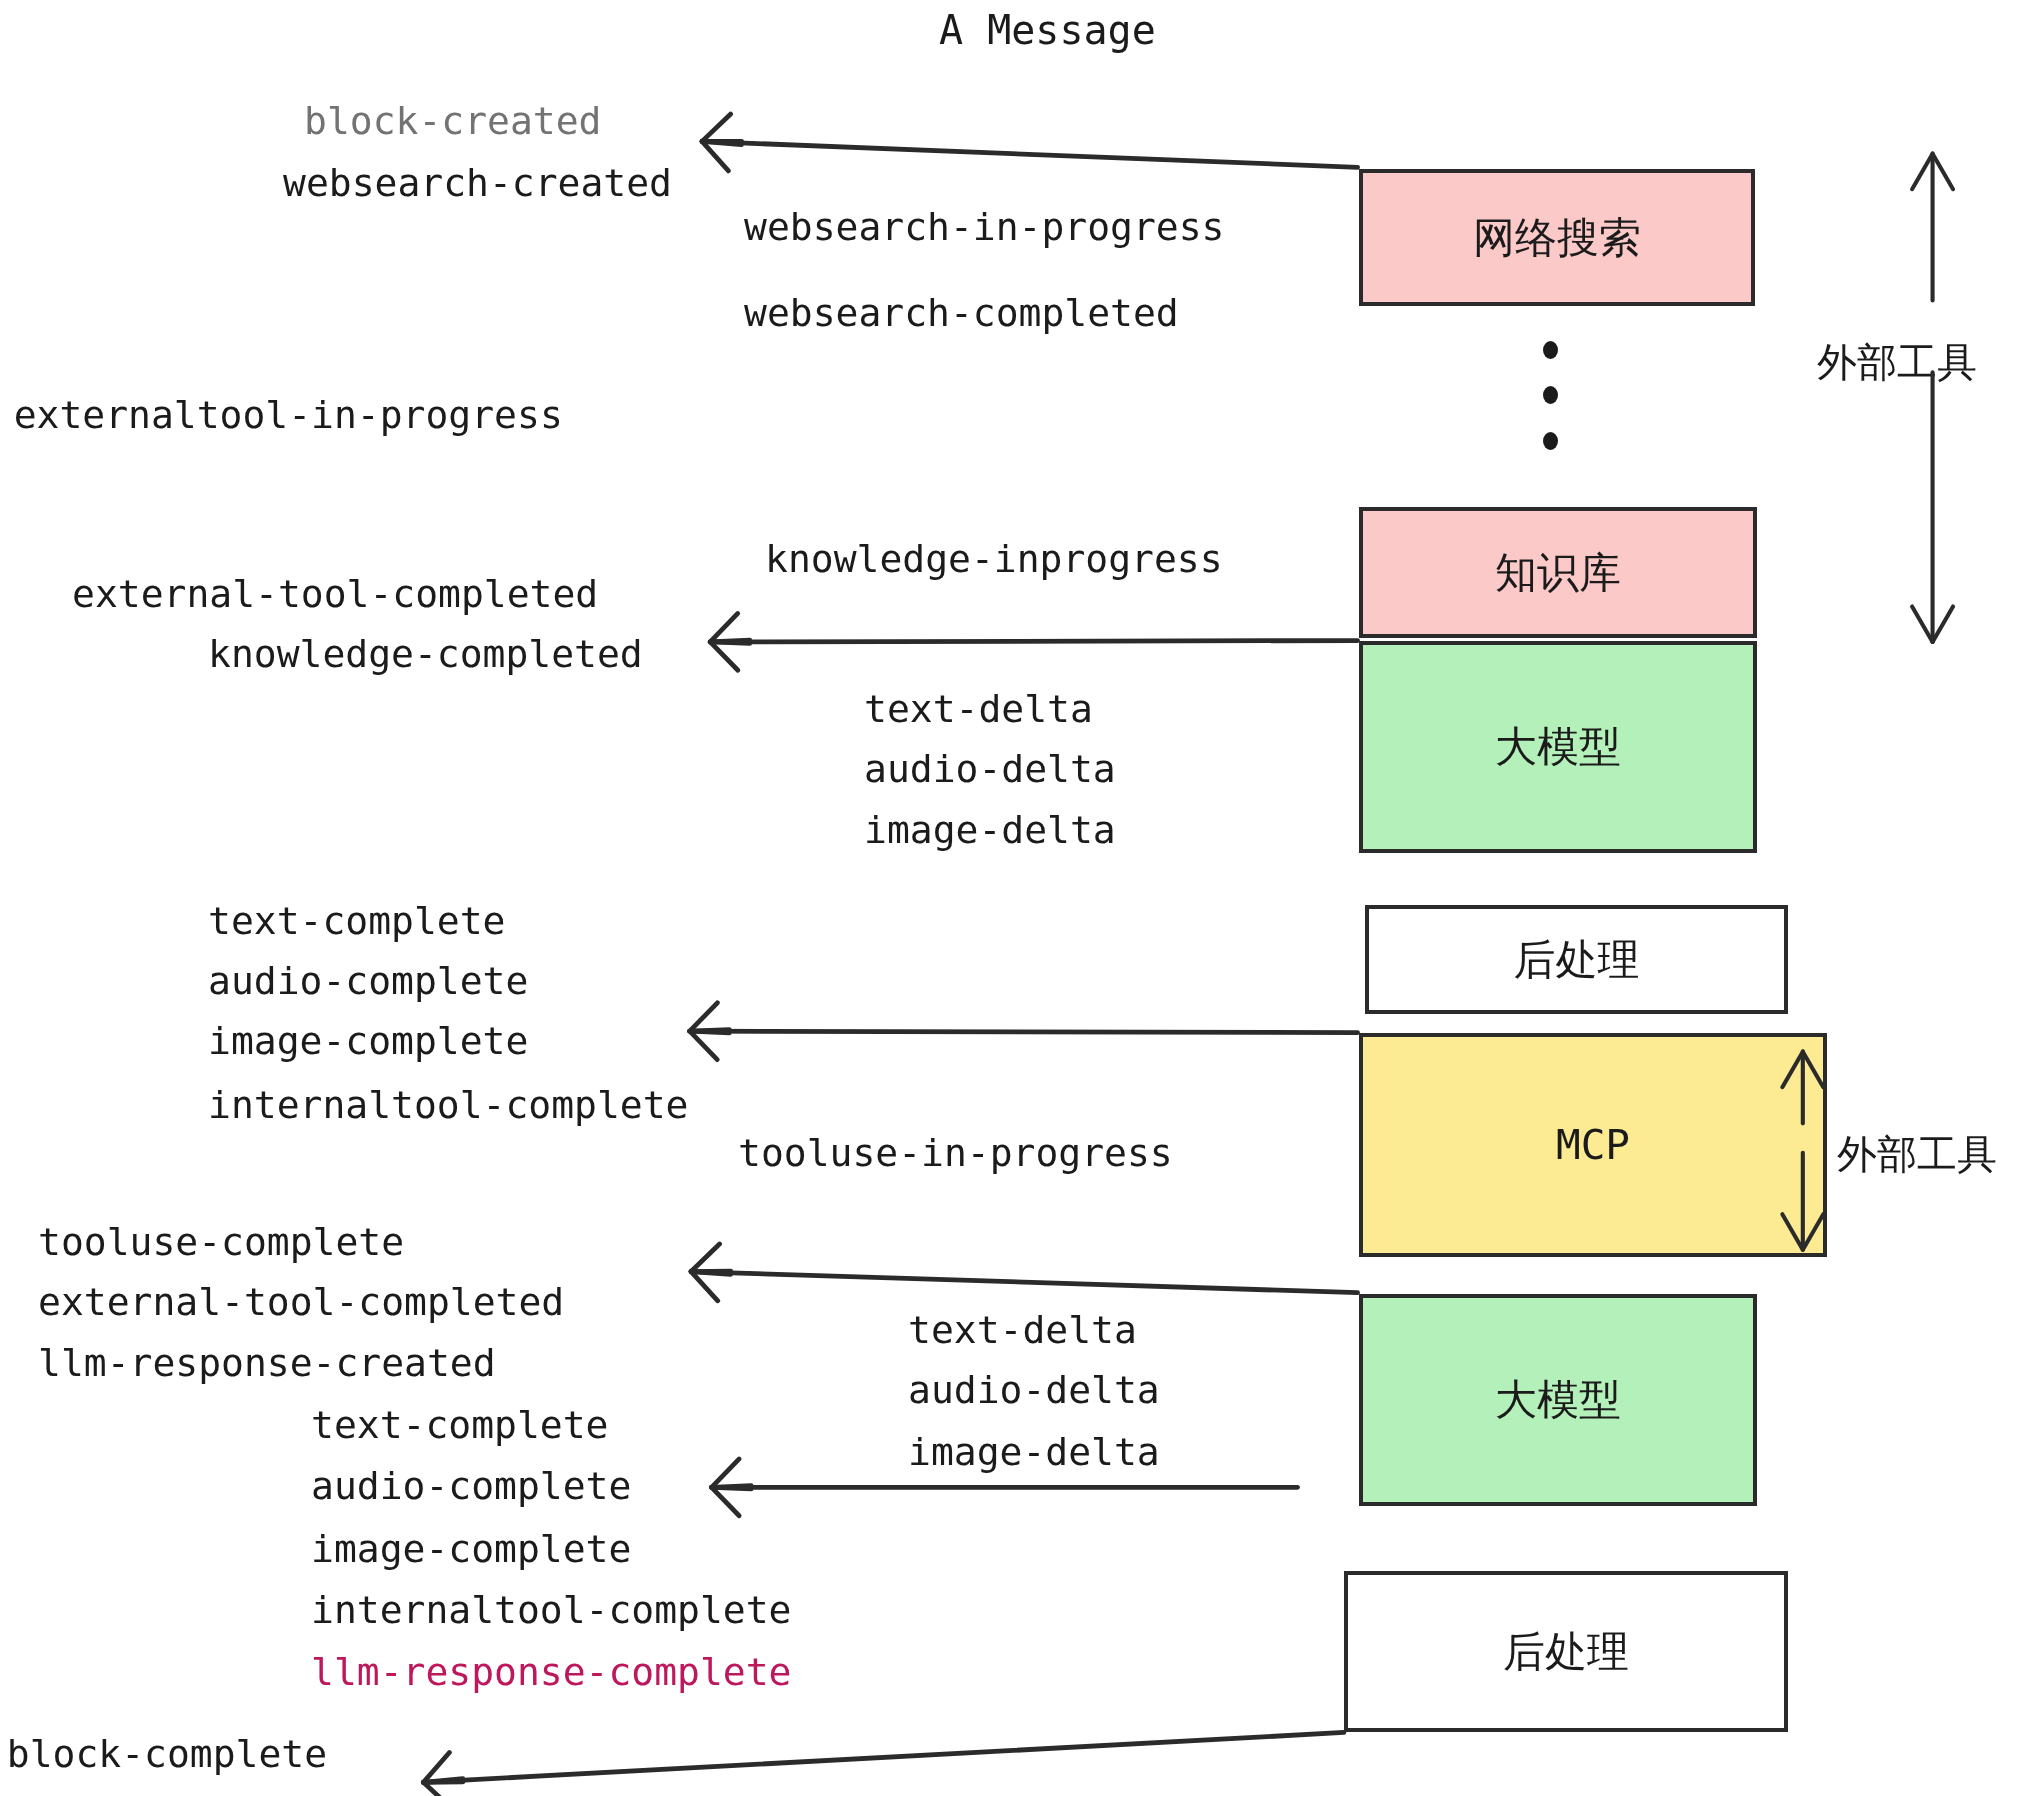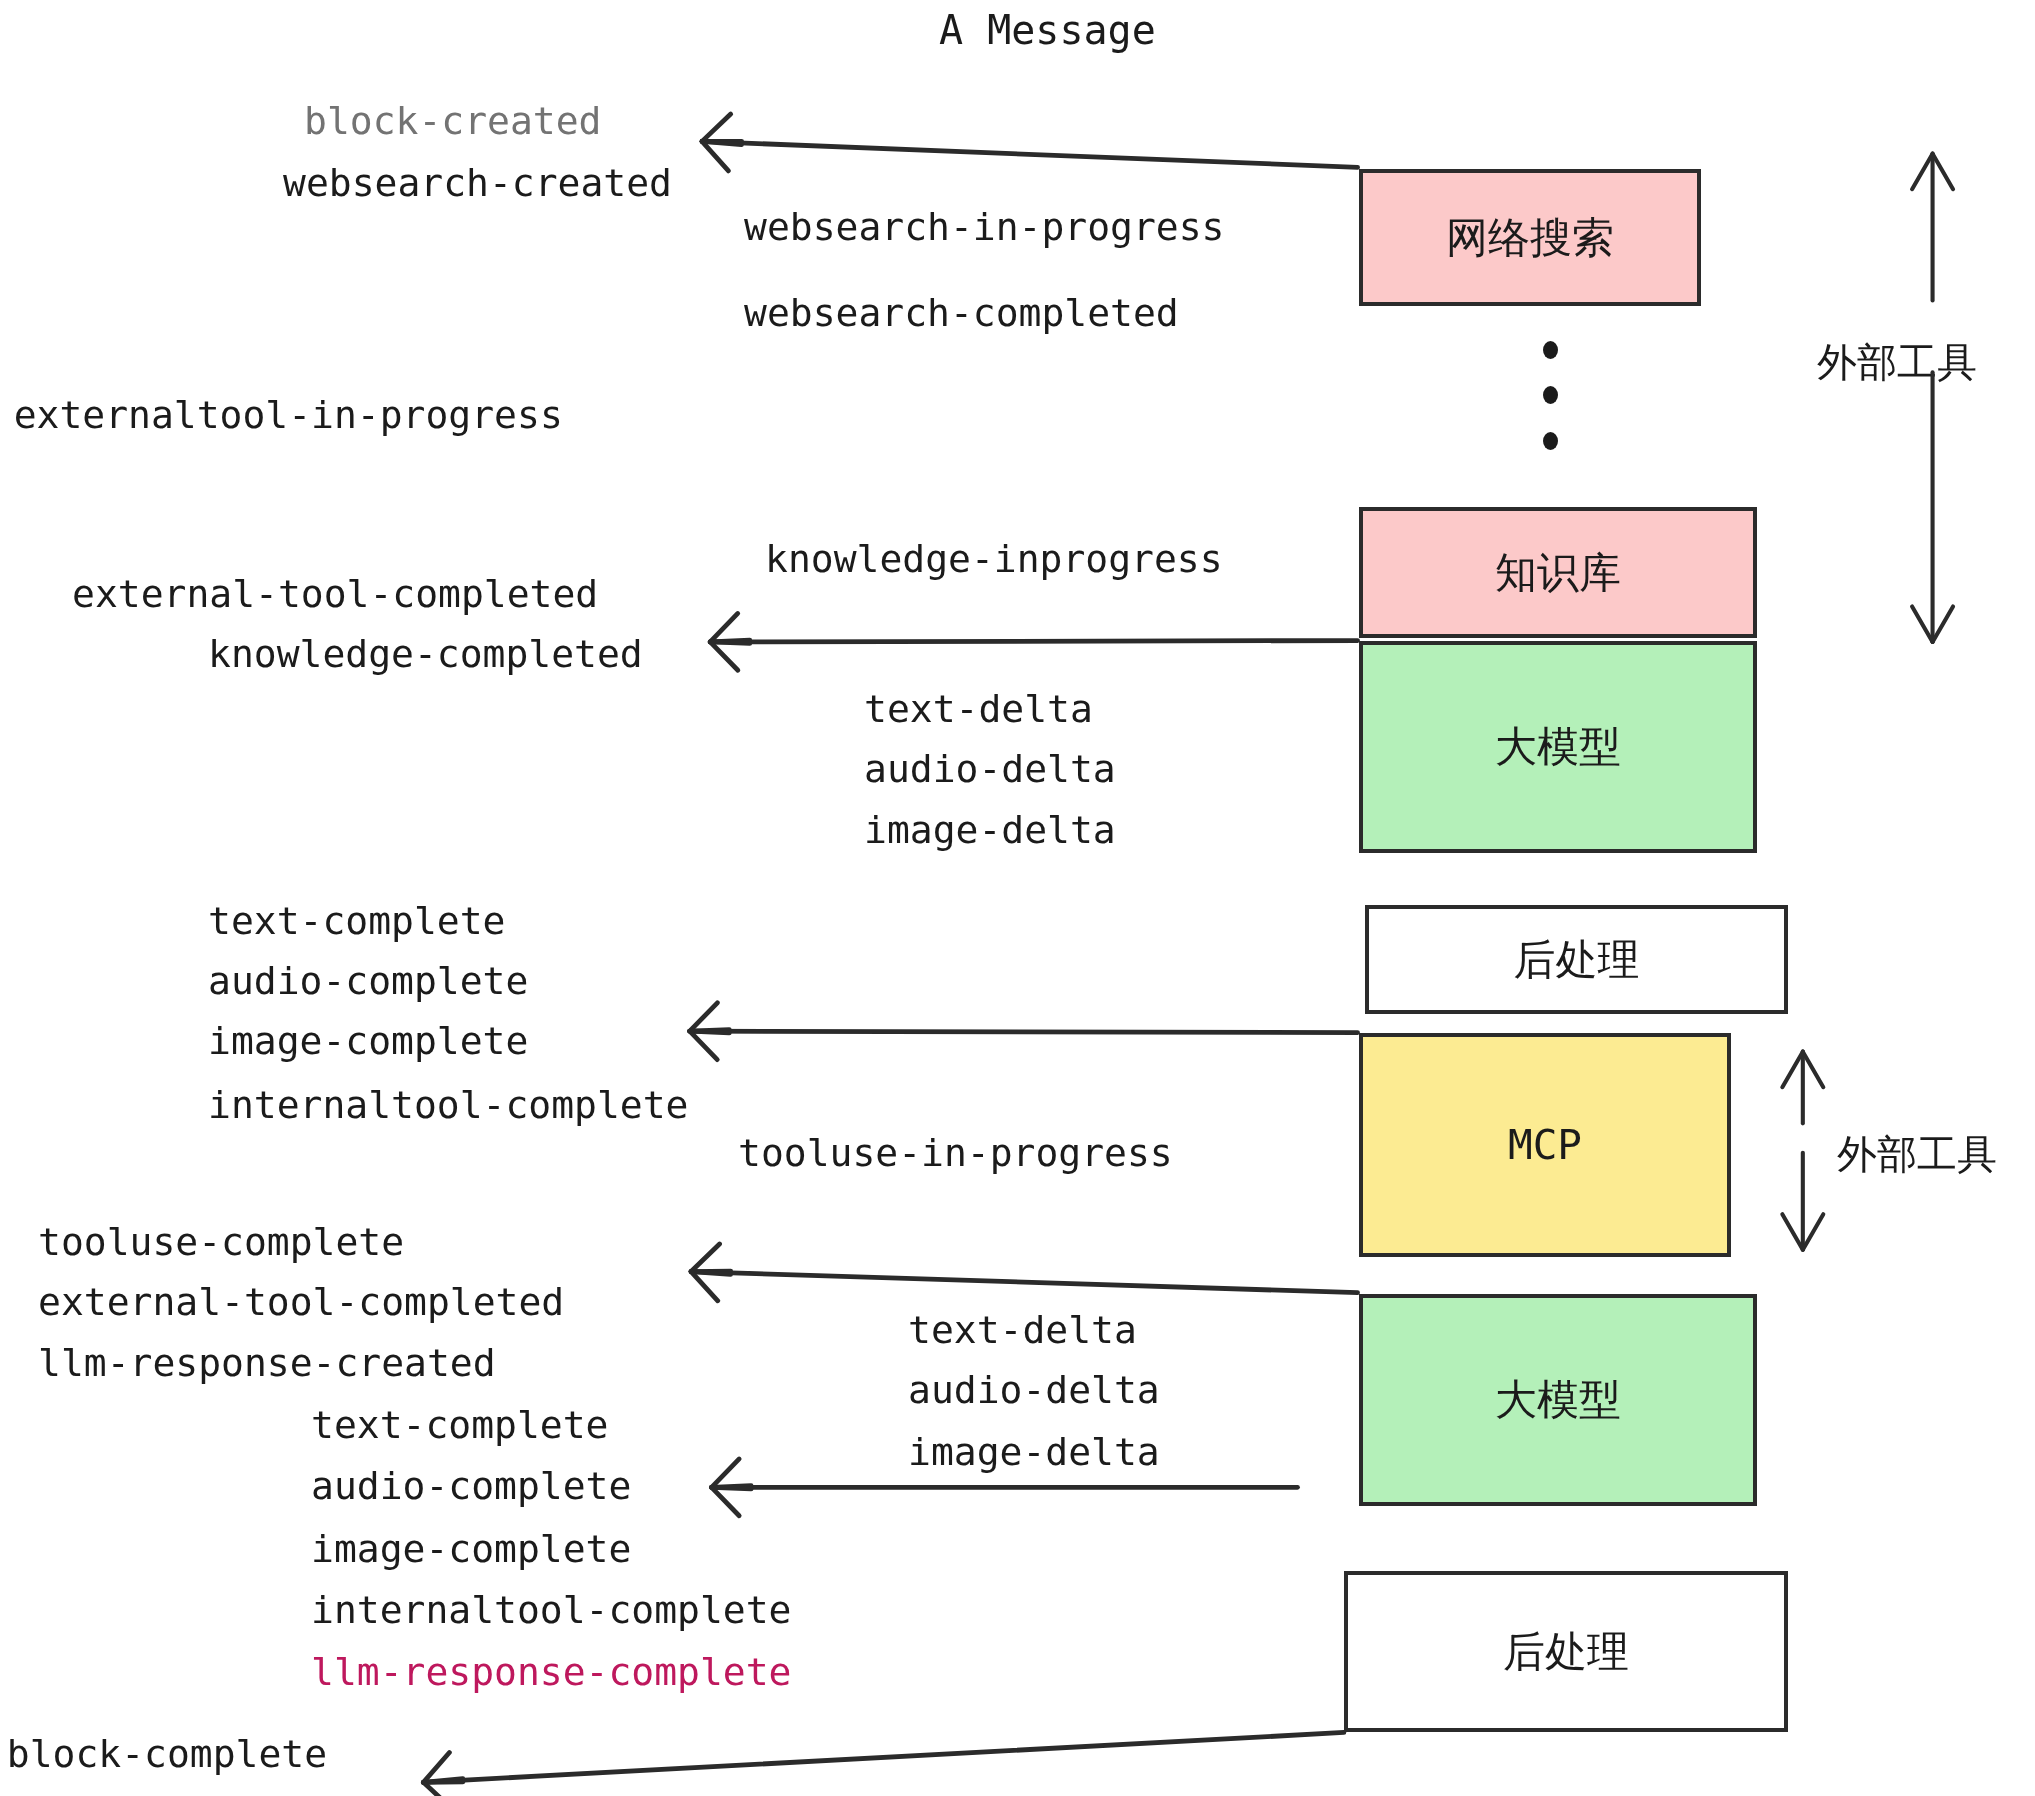--- a/index.html
+++ b/index.html
@@ -70,25 +70,25 @@
   }
 </style>
 </head>
 <body>
 
 <div id="canvas">
 
   <div class="title" id="diagram-title" style="left:939px; top:6.8px;">A Message</div>
 
   <div id="nodes-layer">
-      <div class="nodebox" style="left: 1359px; top: 169px; width: 342px; height: 137px; background: rgb(252, 201, 201); border-color: rgb(43, 43, 43); text-align: right;">网络搜索</div>
+      <div class="nodebox" style="left: 1359px; top: 169px; width: 396px; height: 137px; background: rgb(252, 201, 201); border-color: rgb(43, 43, 43); text-align: right;">网络搜索</div>
       <div class="nodebox" style="left: 1359px; top: 507px; width: 398px; height: 131px; background: rgb(252, 201, 201); border-color: rgb(43, 43, 43);">知识库</div>
       <div class="nodebox" style="left: 1359px; top: 641px; width: 398px; height: 212px; background: rgb(180, 240, 185); border-color: rgb(43, 43, 43);">大模型</div>
       <div class="nodebox" style="left: 1365px; top: 905px; width: 423px; height: 109px; background: rgb(255, 255, 255); border-color: rgb(43, 43, 43);">后处理</div>
-      <div class="nodebox mono" style="left: 1359px; top: 1033px; width: 372px; height: 224px; background: rgb(252, 235, 146); border-color: rgb(43, 43, 43);">MCP</div>
+      <div class="nodebox mono" style="left: 1359px; top: 1033px; width: 468px; height: 224px; background: rgb(252, 235, 146); border-color: rgb(43, 43, 43);">MCP</div>
       <div class="nodebox" style="left: 1359px; top: 1294px; width: 398px; height: 212px; background: rgb(180, 240, 185); border-color: rgb(43, 43, 43);">大模型</div>
       <div class="nodebox" style="left: 1344px; top: 1571px; width: 444px; height: 161px; background: rgb(255, 255, 255); border-color: rgb(43, 43, 43);">后处理</div>
     </div>
 
   <div id="labels-layer">
       <div class="evt" style="left: 304px; top: 102px; color: #737373;">block-created</div>
       <div class="evt" style="left: 270px; top: 164px; color: rgb(27, 27, 27); margin-left: 13px;">websearch-created</div>
       <div class="evt" style="left: 744px; top: 208px; color: rgb(27, 27, 27);">websearch-in-progress</div>
       <div class="evt" style="left: 744px; top: 294px; color: rgb(27, 27, 27);">websearch-completed</div>
       <div class="evt" style="left: 13.7px; top: 396px; color: rgb(27, 27, 27);">externaltool-in-progress</div>

